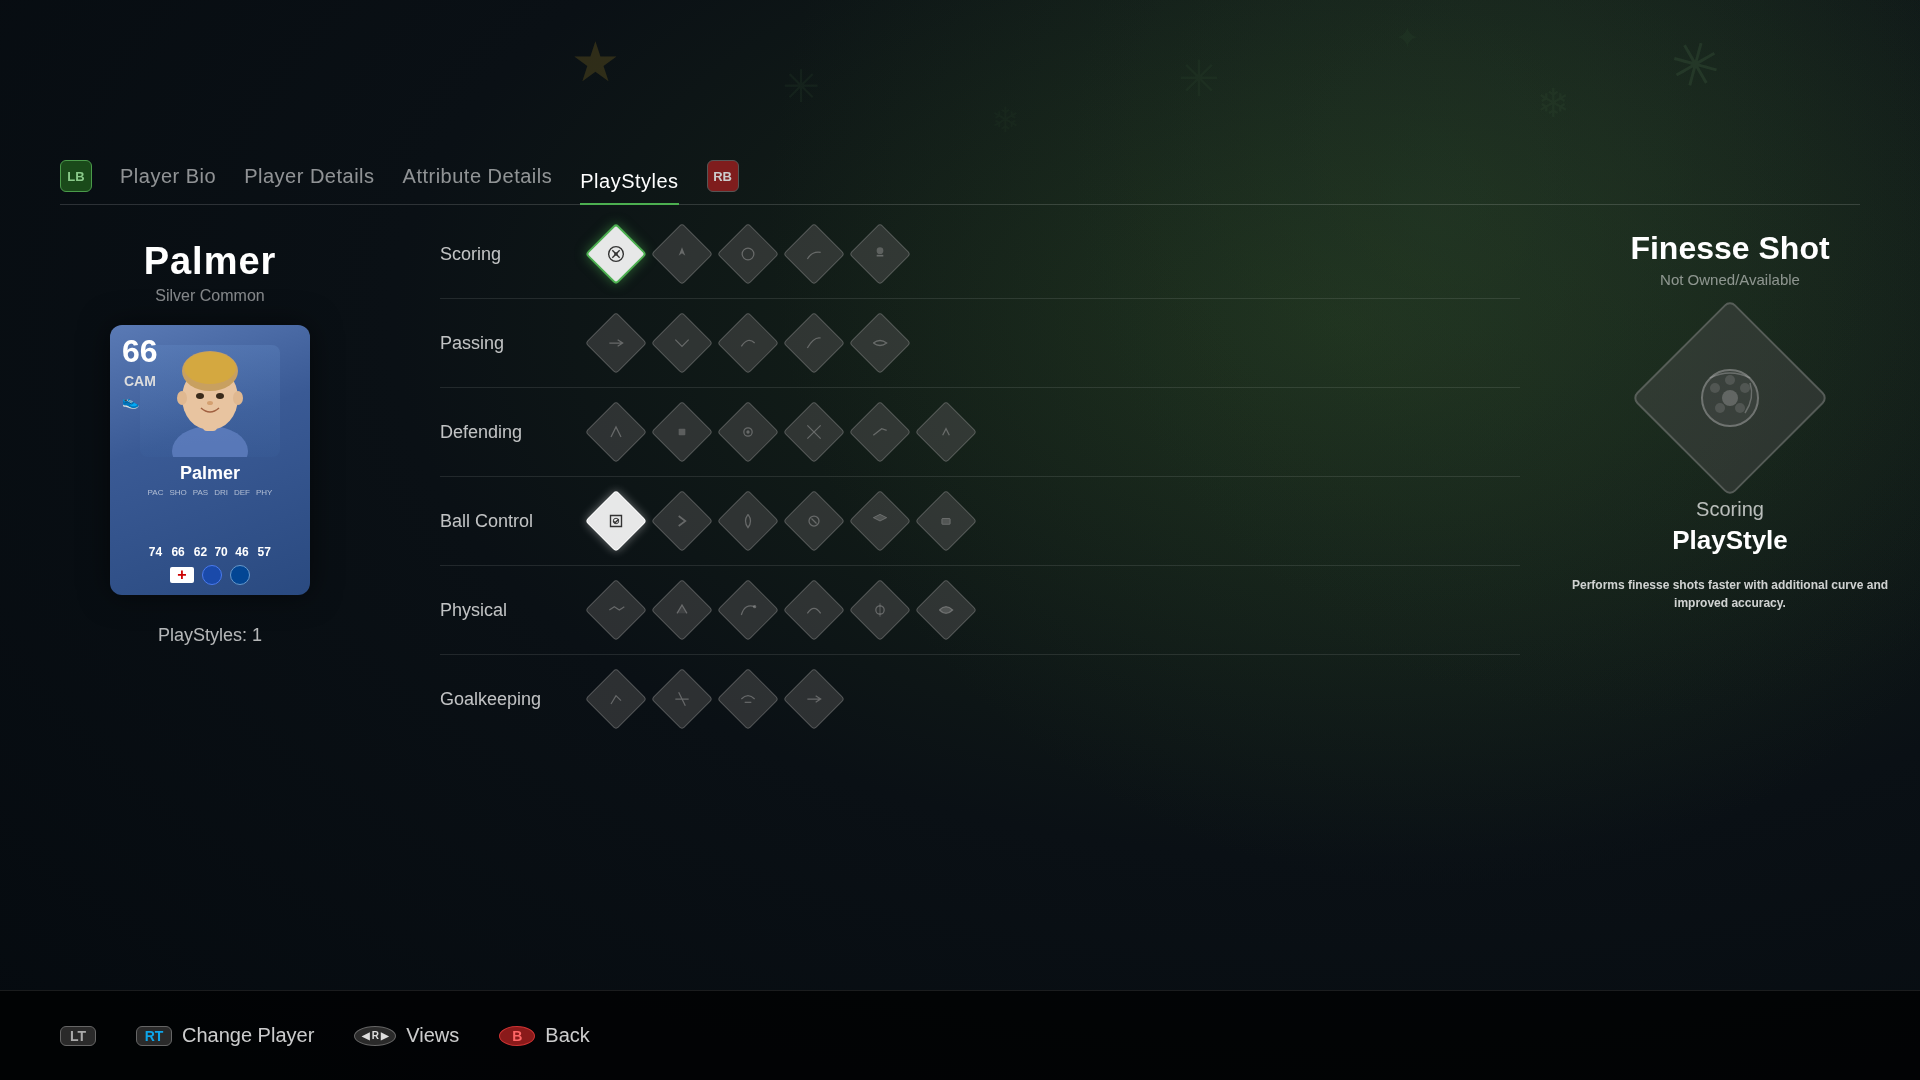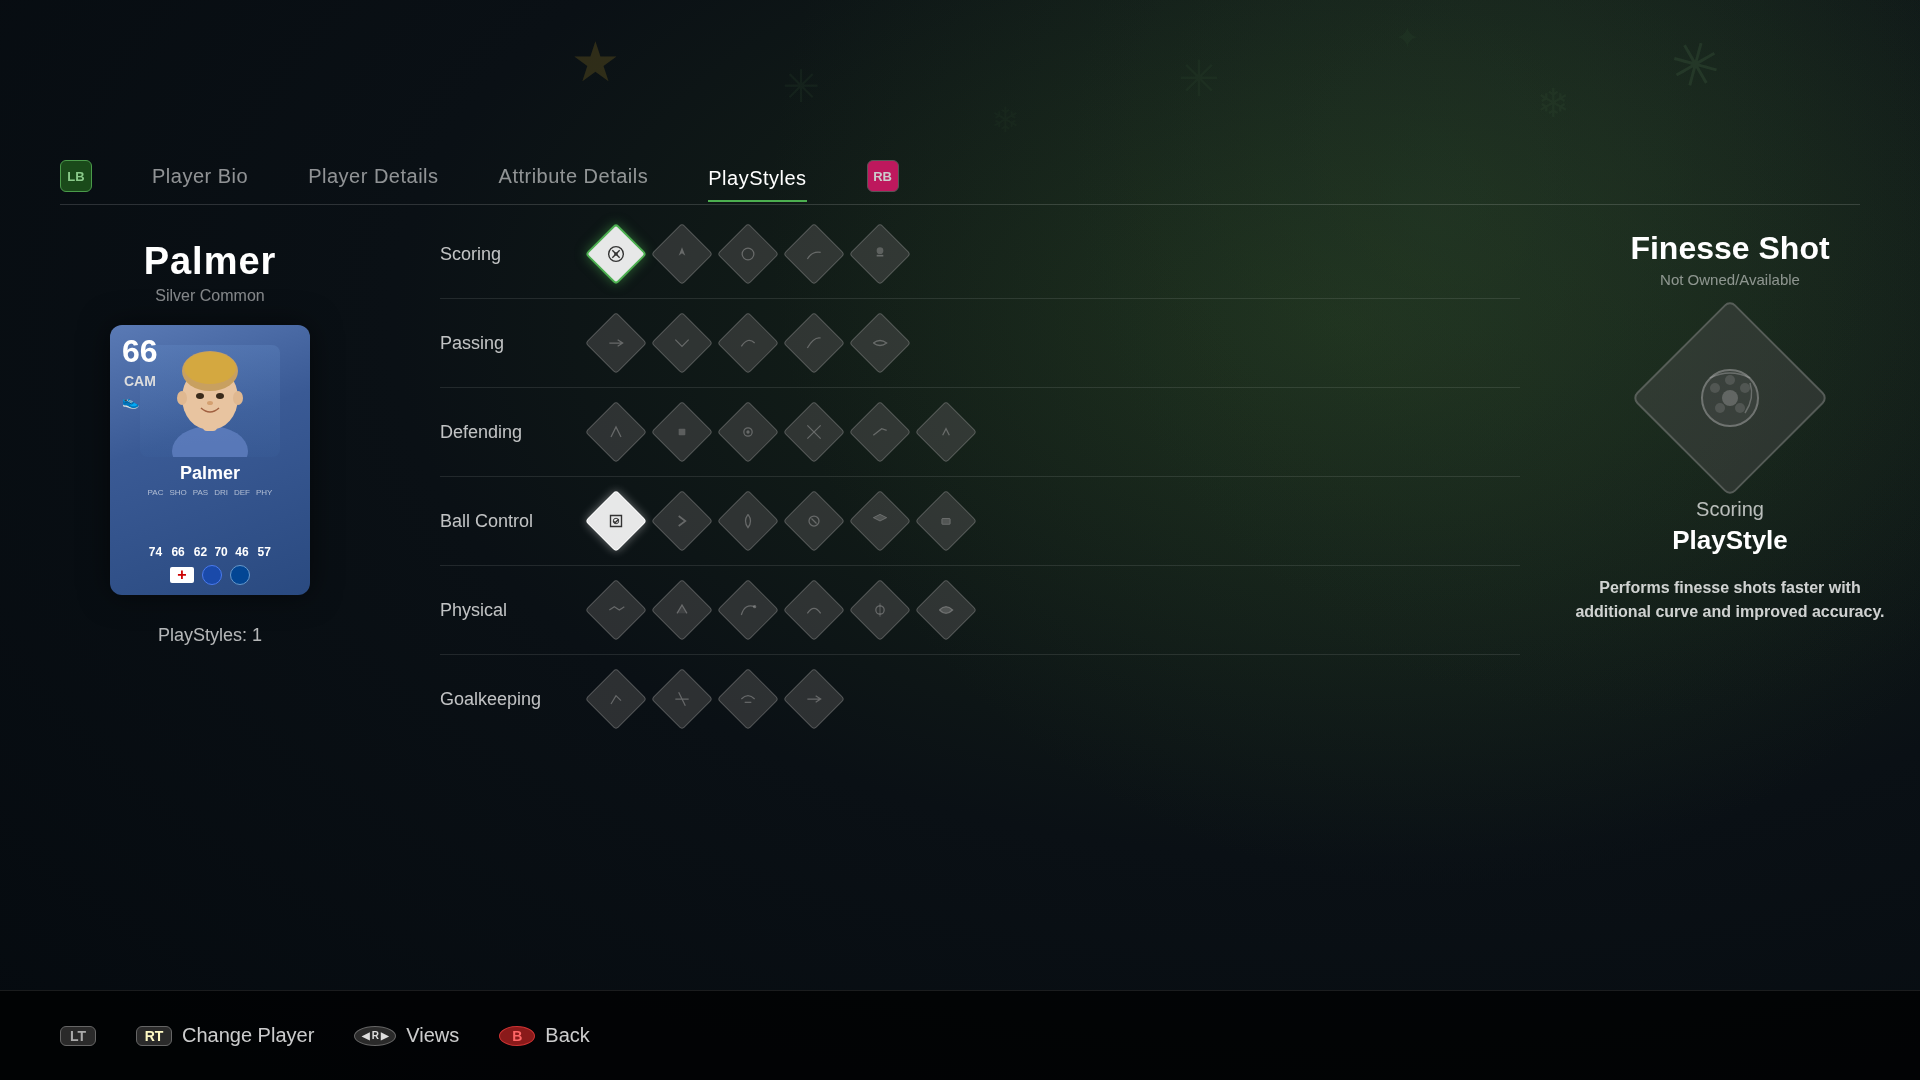--- a/index.html
+++ b/index.html
@@ -29,31 +29,31 @@
       z-index: 1;
     }
 
     
     .nav-bar {
       position: absolute;
       top: 160px;
       left: 60px;
       right: 60px;
       display: flex;
-      align-items: center;
-      gap: 60px;
+      align-items: flex-end;
+      gap: 28px;
       z-index: 10;
       border-bottom: 1px solid rgba(255,255,255,0.15);
       padding-bottom: 12px;
     }
     .nav-badge {
       width: 32px;
       height: 32px;
       border-radius: 6px;
-      background: #be185d;
+      background: #7f1d1d;
       display: flex;
       align-items: center;
       justify-content: center;
       font-size: 13px;
       font-weight: bold;
       color: #ccc;
       border: 1px solid #555;
     }
     .nav-badge.green { background: #1a4a1a; border-color: #4a9a4a; color: #8aca8a; }
     .nav-tab {
@@ -326,21 +326,21 @@
       margin-bottom: 4px;
     }
     .detail-type {
       font-size: 26px;
       font-weight: bold;
       color: #fff;
       text-align: left;
       margin-bottom: 20px;
     }
     .detail-desc {
-      font-size: 16px;
+      font-size: 12px;
       color: rgba(255,255,255,0.8);
       text-align: center;
       line-height: 1.5;
       font-weight: bold;
     }
 
     
     .bottom-bar {
       position: absolute;
       bottom: 0;
@@ -368,21 +368,21 @@
       background: #3a3a3a;
       border: 1px solid #666;
       display: flex;
       align-items: center;
       justify-content: center;
       font-size: 14px;
       font-weight: bold;
       color: #ddd;
     }
     .btn-badge.lt { background: #2a2a2a; color: #aaa; }
-    .btn-badge.rt { background: #2a2a2a; color: #fef9c3; }
+    .btn-badge.rt { background: #2a2a2a; color: #0ea5e9; }
     .btn-badge.b-btn { 
       background: #8a1a1a; 
       border-color: #cc3333;
       color: #ff6666;
       border-radius: 50%;
     }
     .btn-badge.stick {
       background: #2a2a2a;
       border-radius: 50%;
       font-size: 11px;

